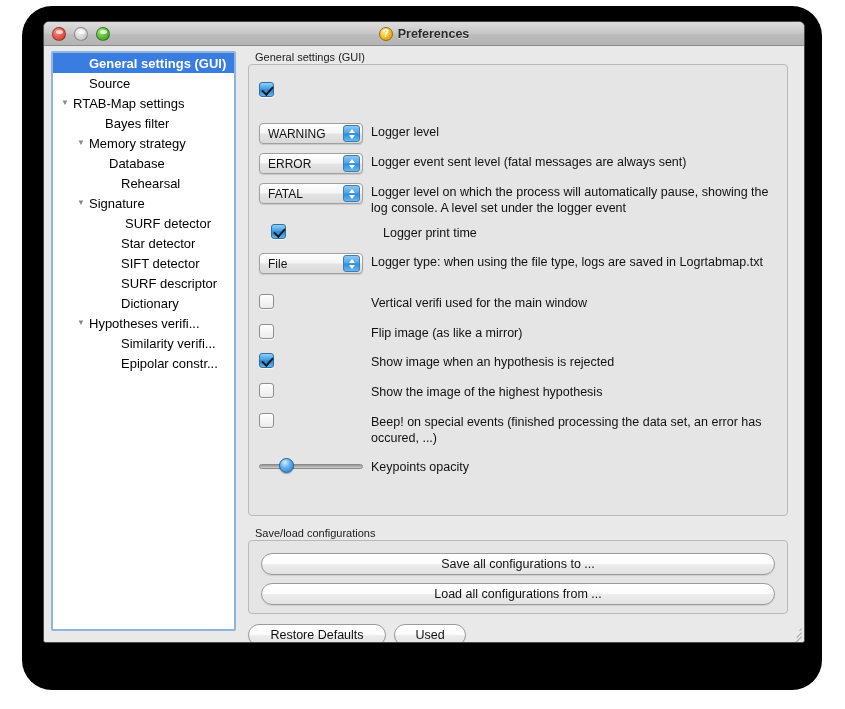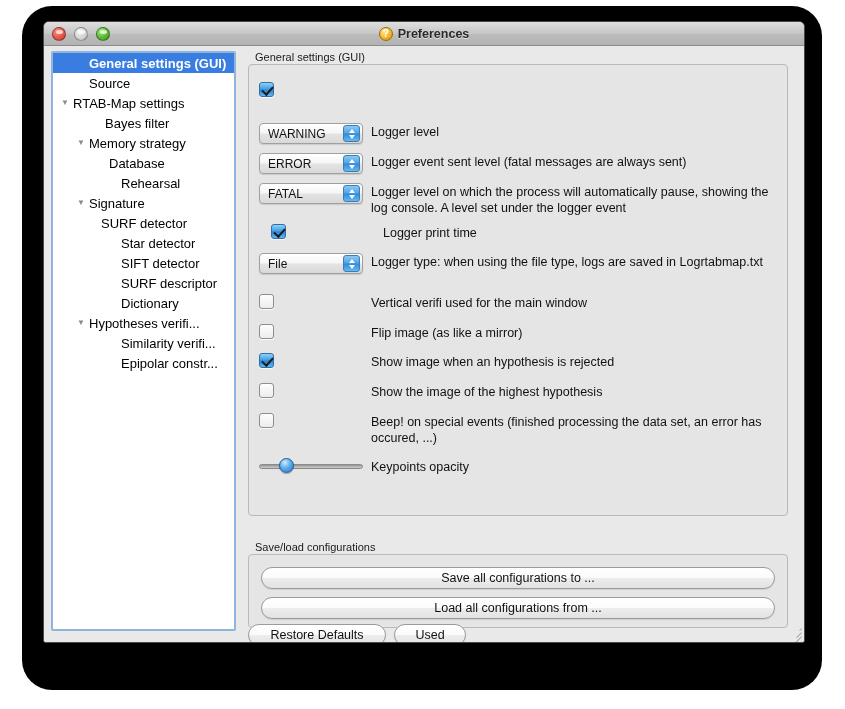--- a/index.html
+++ b/index.html
@@ -170,21 +170,21 @@
     background: transparent;
     padding: 0 2px;
   }
 
   #settings-group {
     left: 4px; top: 18px;
     width: 540px; height: 452px;
   }
   #saveload-group {
     left: 4px; top: 494px;
-    width: 540px; height: 74px; margin-top: 14px;
+    width: 540px; height: 74px;
   }
 
   
   .row {
     position: absolute;
     display: flex;
     align-items: flex-start;
   }
   .ctrl-col {
     width: 122px;
@@ -389,21 +389,21 @@
             <span class="tree-label">Database</span>
           </div>
           <div class="tree-item" style="padding-left: 52px;">
             <span class="twisty"></span>
             <span class="tree-label">Rehearsal</span>
           </div>
           <div class="tree-item" style="padding-left: 20px;">
             <span class="twisty">▼</span>
             <span class="tree-label">Signature</span>
           </div>
-          <div class="tree-item" style="padding-left: 32px;">
+          <div class="tree-item" style="padding-left: 56px;">
             <span class="twisty"></span>
             <span class="tree-label">SURF detector</span>
           </div>
           <div class="tree-item" style="padding-left: 52px;">
             <span class="twisty"></span>
             <span class="tree-label">Star detector</span>
           </div>
           <div class="tree-item" style="padding-left: 52px;">
             <span class="twisty"></span>
             <span class="tree-label">SIFT detector</span>

